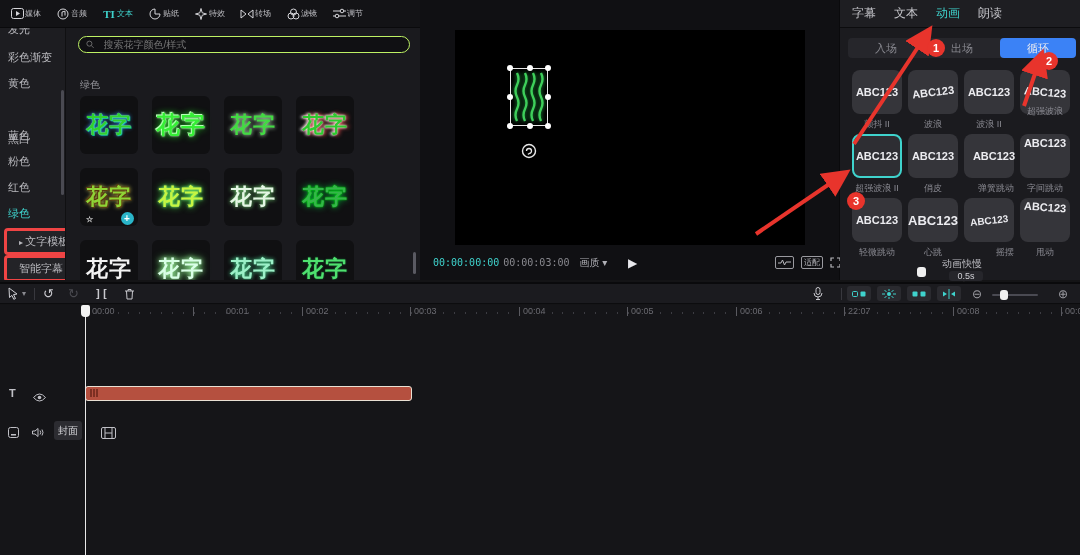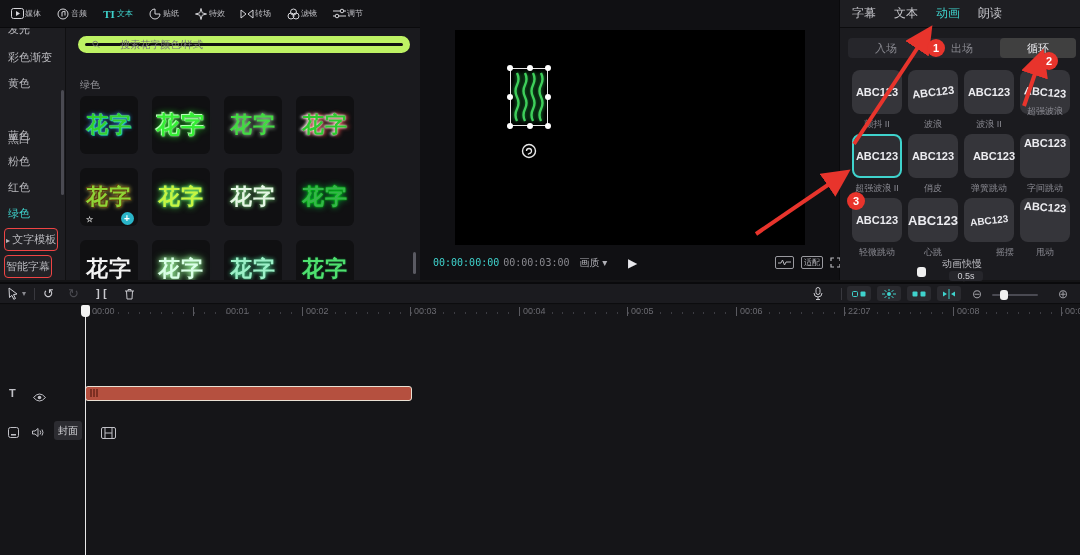--- a/index.html
+++ b/index.html
@@ -12,26 +12,26 @@
   .top-toolbar { left:0; top:0; width:420px; height:28px; background:#131316; border-bottom:1px solid #0a0a0c; display:flex; align-items:center; padding-left:10px; gap:9px; z-index:5;}
   .tt-item { width:37px; display:flex; flex-direction:row; align-items:center; gap:1px; cursor:pointer;font-family:Liberation Serif, serif; }
   .tt-ic { width:14px; height:12px; display:flex; align-items:center; justify-content:center; color:#d6d6da; font-size:10px; }
   .tt-lb { font-size:8px; color:#bfbfc4; line-height:8px; }
   .tt-item.active .tt-lb, .tt-item.active .tt-ic { color:#3fd3cd; }
 
   
   .sidebar { left:0; top:28px; width:66px; height:252px; background:#1d1d21; border-right:1px solid #101012; overflow:hidden; }
   .sb-item { position:absolute; left:8px; font-size:11px; color:#b8b8bd; white-space:nowrap; cursor:pointer; }
   .sb-item.active { color:#3fd3cd; }
-  .sb-box { border:1px solid #ef4444; border-radius:4px; padding:3px 1px; background:#232327; left:4px !important; }
+  .sb-box { border:3px solid #ef4444; border-radius:4px; padding:3px 12px; background:#232327; left:4px !important; }
   .sb-scroll { position:absolute; right:1px; top:62px; width:3px; height:105px; background:#4a4a52; border-radius:2px; }
 
   
   .grid-panel { left:66px; top:28px; width:354px; height:252px; background:#1a1a1e; overflow:hidden; }
-  .search { position:absolute; left:12px; top:8px; width:332px; height:17px; background:#101013; border:7px solid #bef264; border-radius:9px; display:flex; align-items:center; padding:0 7px; gap:20px; }
+  .search { position:absolute; left:12px; top:8px; width:332px; height:17px; background:#101013; border:1px solid #bef264; border-radius:9px; display:flex; align-items:center; padding:0 7px; gap:9px; }
   .search input { background:transparent; border:none; outline:none; color:#9a9aa0; font-size:10px; width:100%; font-family:inherit; }
   .sec-label { position:absolute; left:14px; top:50px; font-size:10px; color:#9a9aa0; }
   .tile { position:absolute; width:58px; height:58px; background:#101012; border-radius:6px; display:flex; align-items:center; justify-content:center; cursor:pointer; overflow:visible; }
   .tile span { font-size:22px; font-weight:bold; letter-spacing:1px; white-space:nowrap; }
   .v1 span{color:#2fd12f;text-shadow:0 0 1px #9ef,0 0 4px #39f,1px 1px 0 #0b6;}
   .v2 span{color:#35ef35;text-shadow:0 0 2px #fff,0 0 7px #2f2,-1px -1px 0 #cfc;font-size:24px;}
   .v3 span{color:#43da43;text-shadow:0 0 4px #cfc;}
   .v4 span{color:#2fc92f;text-shadow:0 0 2px #fff,2px 0 4px #f55,-2px 0 3px #eee;}
   .v5 span{color:#8fd436;text-shadow:1px 1px 0 #5a3a10,-1px -1px 0 #5a3a10,0 0 4px #ff6;}
   .v6 span{color:#c6f542;text-shadow:0 0 3px #8f8,0 0 7px #4f4;}
@@ -55,21 +55,21 @@
   .tc { font-family:"DejaVu Sans Mono",monospace; font-size:10px; }
   .mini-btn { border:1px solid #9a9aa0; border-radius:2px; color:#b8b8bd; display:flex; align-items:center; justify-content:center; }
 
   
   .right-panel { left:840px; top:0; width:240px; height:280px; background:#1b1b1f; }
   .rp-tabs { position:absolute; left:0; top:0; width:100%; height:28px; background:#1e1e22; border-bottom:1px solid #0c0c0e; display:flex; align-items:center; gap:18px; padding-left:12px; font-size:12px; color:#c6c6cb; }
   .rp-tab { cursor:pointer; }
   .rp-tab.active { color:#3fd3cd; }
   .seg { position:absolute; left:8px; top:38px; width:228px; height:20px; background:#26262b; border-radius:4px; display:flex; }
   .seg div { flex:1; display:flex; align-items:center; justify-content:center; font-size:11px; color:#85858c; border-radius:4px; cursor:pointer; }
-  .seg div.active { background:#404040; color:#ececf0; }
+  .seg div.active { background:#3b82f6; color:#ececf0; }
   .anim-tile { position:absolute; width:50px; height:44px; background:#35353a; border-radius:8px; display:flex; align-items:center; justify-content:center; font-size:11px; font-weight:bold; color:#ececf0; cursor:pointer; }
   .anim-tile.selected { border:2px solid #3fd3cd; background:#2e2e33; }
   .anim-label { position:absolute; width:50px; text-align:center; font-size:9px; color:#8a8a92; white-space:nowrap; }
   .speed-row { position:absolute; left:12px; top:257px; width:220px; height:18px; display:flex; align-items:center;flex-direction:column; }
   .speed-track { position:relative; width:110px; height:2px; background:#4a4a52; margin-left:8px; border-radius:1px; }
   .speed-handle { position:absolute; left:6px; top:-4px; width:9px; height:10px; background:#f0f0f0; border-radius:3px; }
   .speed-val { margin-left:8px; width:34px; height:16px; background:#26262b; border-radius:3px; color:#d0d0d5; font-size:9px; display:flex; align-items:center; justify-content:center; }
   .stepper { margin-left:4px; display:flex; flex-direction:column; font-size:6px; color:#9a9aa0; line-height:5px; }
 
   
@@ -313,21 +313,21 @@
         <span>ABC123</span>
       </div>
     <div class="anim-tile" style="left:124px;top:134px;">
         <span style="margin-right:-10px;">ABC123</span>
       </div>
     <div class="anim-tile" style="left:180px;top:134px;align-items:flex-start;padding-top:3px;">
         <span>ABC123</span>
       </div>
     <div class="anim-label" style="left:12px;top:182px;">超强波浪 II</div>
     <div class="anim-label" style="left:68px;top:182px;">俏皮</div>
-    <div class="anim-label" style="left:124px;top:182px;">弹簧跳动</div>
+    <div class="anim-label" style="left:124px;top:182px;text-align:right;">弹簧跳动</div>
     <div class="anim-label" style="left:180px;top:182px;">字间跳动</div>
 
     <div class="anim-tile" style="left:12px;top:198px;">
         <span>ABC123</span>
       </div>
     <div class="anim-tile" style="left:68px;top:198px;">
         <span style="font-size:13px;">ABC123</span>
       </div>
     <div class="anim-tile" style="left:124px;top:198px;">
         <span style="transform:rotate(-6deg);display:inline-block;font-size:10px;">ABC123</span>

